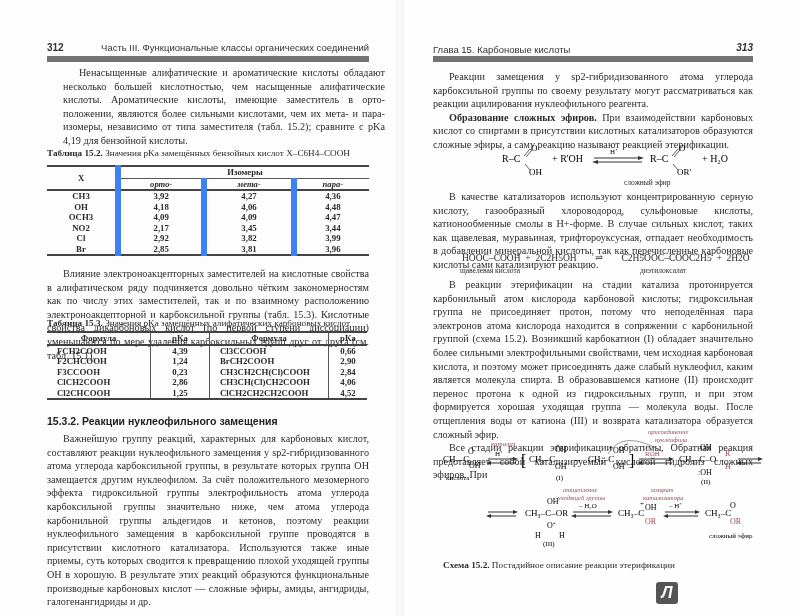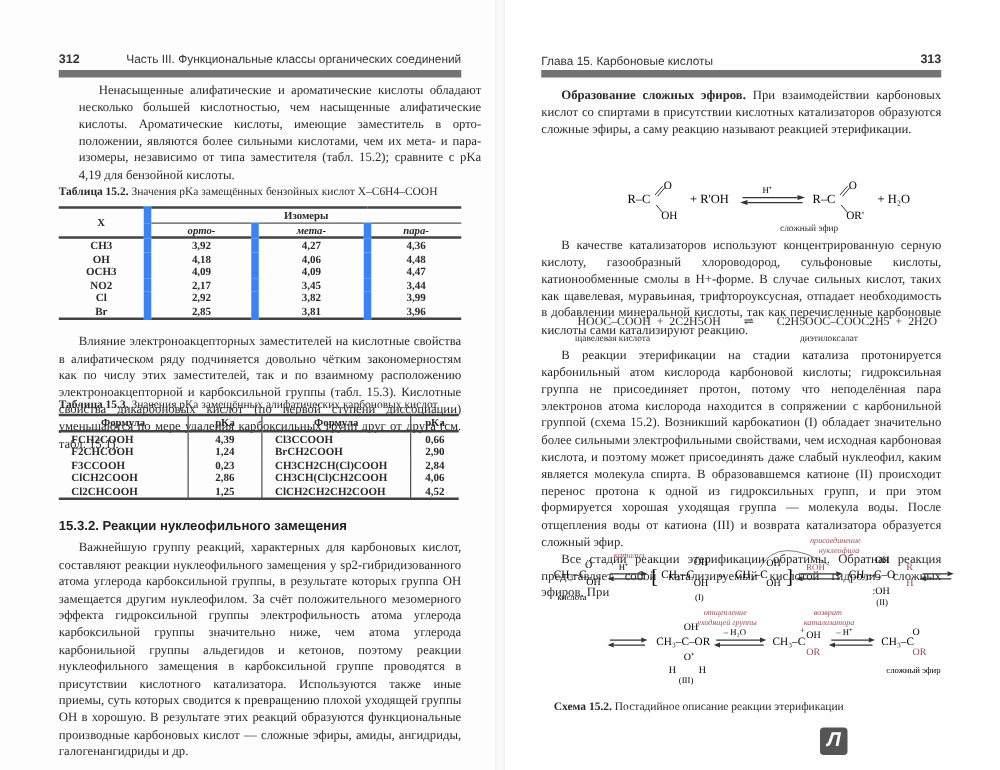--- a/index.html
+++ b/index.html
@@ -8,21 +8,21 @@
   .left{left:0;width:400px;background:#fdfdfd;}
   .right{left:400px;width:400px;background:#fefefe;}
   .gutter{position:absolute;left:396px;top:0;width:8px;height:616px;background:linear-gradient(to right,#f4f4f4,#fafafa,#f4f4f4);}
   .hdr{position:absolute;top:42px;height:14px;border-bottom:6px solid #737373;font-family:"Liberation Sans","DejaVu Sans",sans-serif;font-size:9.5px;color:#333;}
   .hdr .num{font-weight:bold;font-size:10px;}
   .lh{left:47px;width:322px;}
   .lh .num{position:absolute;left:0;top:0;}
   .lh .title{position:absolute;right:0;top:0;}
   .rh{left:33px;width:320px;}
   .rh .title{position:absolute;left:0;top:2px;}
-  .rh .num{position:absolute;right:0;top:0;}
+  .rh .num{position:absolute;right:0;top:0;font-style:italic;}
   .para{position:absolute;font-size:10.2px;line-height:13.6px;text-align:justify;}
   .para p{margin:0;text-indent:16px;}
   .it{font-style:italic;}
   .b{font-weight:bold;}
   .cap{position:absolute;font-size:9.2px;}
   .cap .lbl{font-weight:bold;}
   table{border-collapse:collapse;font-size:8.8px;}
   .tbl{position:absolute;}
   .tbl td,.tbl th{padding:0 4px;line-height:10.5px;text-align:center;font-weight:bold;}
   .tbl th{font-weight:bold;font-size:8.6px;}
@@ -171,20 +171,21 @@
 <div class="para" style="left:47px;top:432px;width:322px;">
   <p>Важнейшую группу реакций, характерных для карбоновых кислот, составляют реакции нуклеофильного замещения у sp2-гибридизованного атома углерода карбоксильной группы, в результате которых группа OH замещается другим нуклеофилом. За счёт положительного мезомерного эффекта гидроксильной группы электрофильность атома углерода карбоксильной группы значительно ниже, чем атома углерода карбонильной группы альдегидов и кетонов, поэтому реакции нуклеофильного замещения в карбоксильной группе проводятся в присутствии кислотного катализатора. Используются также иные приемы, суть которых сводится к превращению плохой уходящей группы OH в хорошую. В результате этих реакций образуются функциональные производные карбоновых кислот — сложные эфиры, амиды, ангидриды, галогенангидриды и др.</p>
 </div>
 
 <div class="hdr rh" style="left:433px;">
   <span class="title">Глава 15. Карбоновые кислоты</span>
   <span class="num">313</span>
 </div>
 
 <div class="para" style="left:433px;top:70px;width:320px;">
+  <p>Реакции замещения у sp2-гибридизованного атома углерода карбоксильной группы по своему результату могут рассматриваться как реакции ацилирования нуклеофильного реагента.</p>
   <p><span class="b">Образование сложных эфиров.</span><span> При взаимодействии карбоновых кислот со спиртами в присутствии кислотных катализаторов образуются сложные эфиры, а саму реакцию называют реакцией этерификации.</span></p>
 </div>
 
 <div class="eq" style="left:502px;top:144px;">
   <svg width="230" height="34">
     <text x="0" y="18" font-size="10" font-family="Liberation Serif,serif">R–C</text>
     <line x1="22" y1="12" x2="28" y2="5" stroke="#333" stroke-width="0.8"></line>
     <line x1="24" y1="13" x2="30" y2="6" stroke="#333" stroke-width="0.8"></line>
     <text x="29" y="7" font-size="9" font-family="Liberation Serif,serif">O</text>
     <line x1="23" y1="20" x2="28" y2="26" stroke="#333" stroke-width="0.8"></line>

